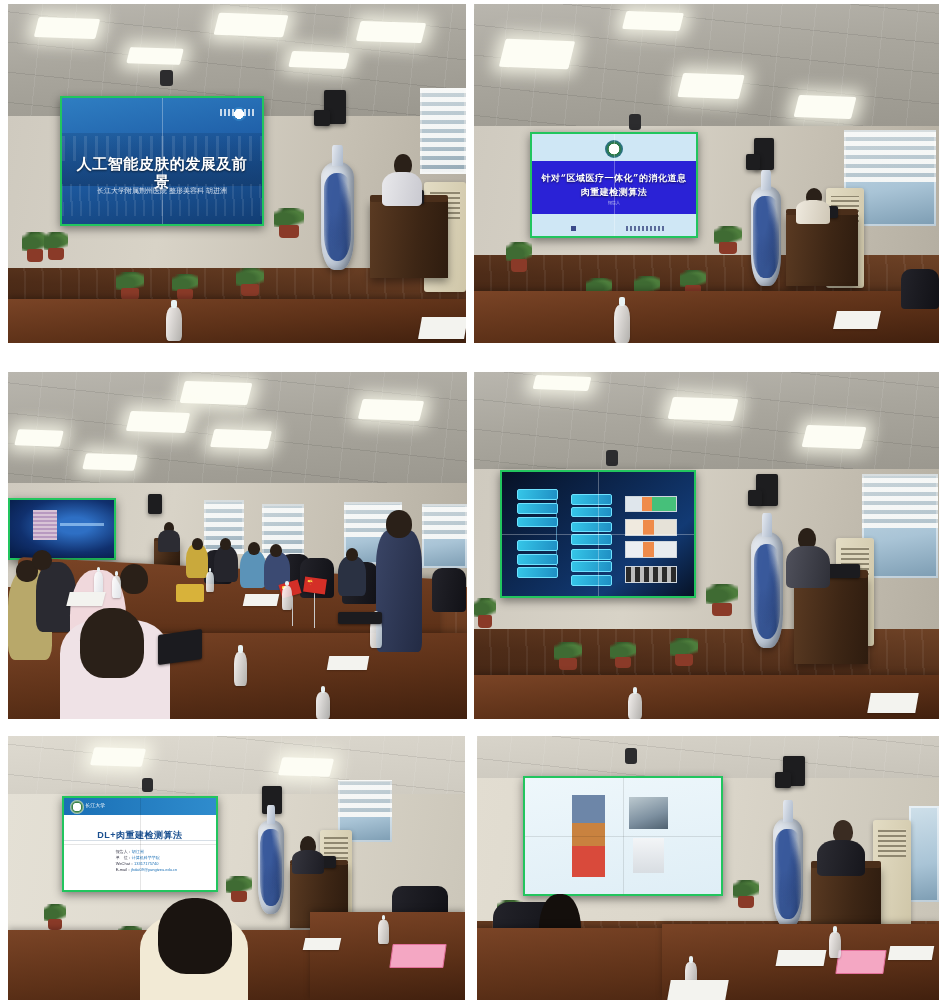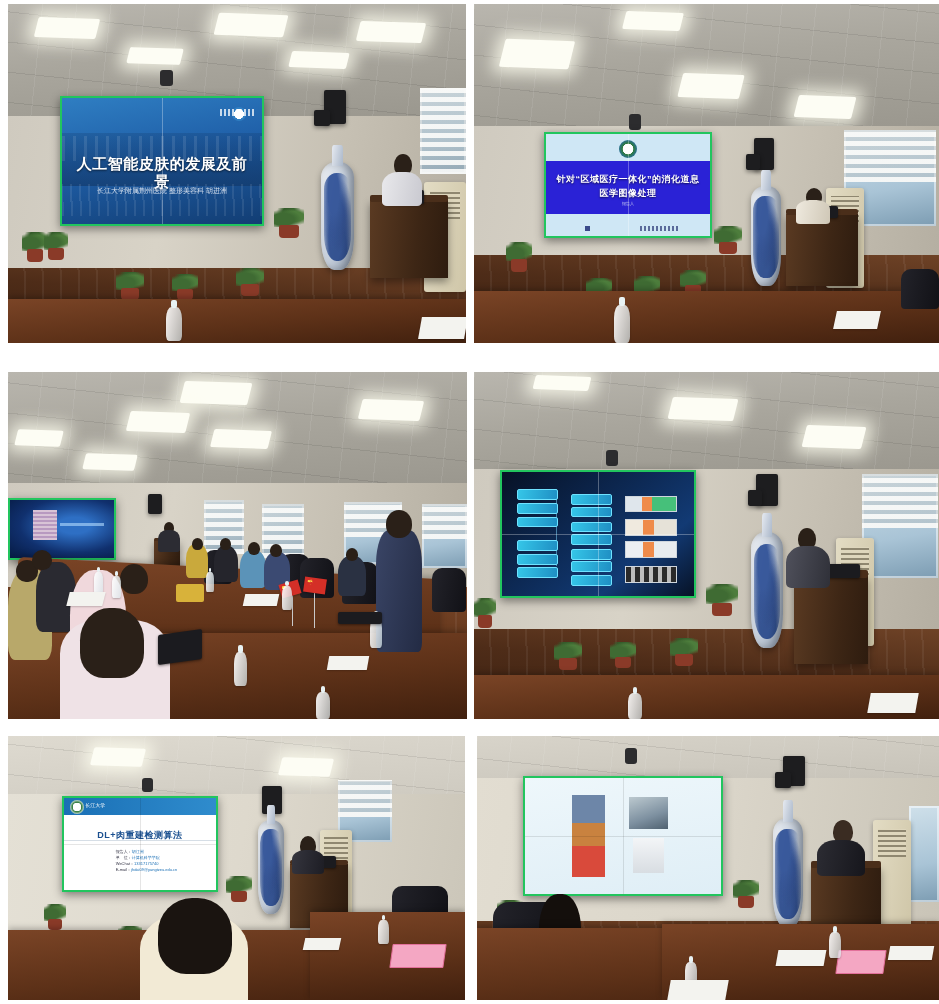--- a/index.html
+++ b/index.html
@@ -234,26 +234,26 @@
 
       <div class="cam" style="left:155px;top:110px;width:12px;height:16px;"></div>
       <div class="speaker-box" style="left:280px;top:134px;width:20px;height:32px;"></div>
       <div class="speaker-box" style="left:272px;top:150px;width:14px;height:16px;"></div>
 
       <div class="window" style="left:370px;top:126px;width:92px;height:96px;">
         <div class="blind" style="bottom:46%;"></div>
       </div>
       <div class="ac-unit" style="left:352px;top:184px;width:38px;height:100px;"></div>
 
-      <div class="screen" style="left:70px;top:128px;width:164px;height:102px;">
+      <div class="screen" style="left:56px;top:128px;width:164px;height:102px;font-family:Liberation Mono, monospace;">
         <div class="slide" style="background:linear-gradient(180deg,#cfe7f5 0%,#cfe7f5 26%,#2a22d6 26%,#2a22d6 78%,#cfe7f5 78%,#cfe7f5 100%);">
           <div style="position:absolute;left:50%;top:6%;transform:translateX(-50%);width:18px;height:18px;border-radius:50%;
                       background:radial-gradient(circle,#ffffff 0 40%,#2d7a3e 44%,#2a6fa8 78%,#ffffff 82%);"></div>
           <div class="slide-title" style="top:39%;font-size:9px;">针对“区域医疗一体化”的消化道息</div>
-          <div class="slide-title" style="top:53%;font-size:9px;">医学图像处理</div>
+          <div class="slide-title" style="top:53%;font-size:9px;">肉重建检测算法</div>
           <div class="slide-sub" style="top:66%;font-size:4px;opacity:.8;">报告人</div>
           <div style="position:absolute;left:24%;bottom:5%;width:5px;height:5px;background:#3a4a8a;"></div>
           <div style="position:absolute;right:18%;bottom:5%;width:40px;height:5px;
                       background:repeating-linear-gradient(90deg,#5a6a9a 0 2px,rgba(0,0,0,0) 2px 4px);"></div>
         </div>
         <div class="mullion-v" style="left:50%;"></div>
       </div>
 
       <div class="vase" style="left:277px;top:182px;width:30px;height:100px;"></div>
 

